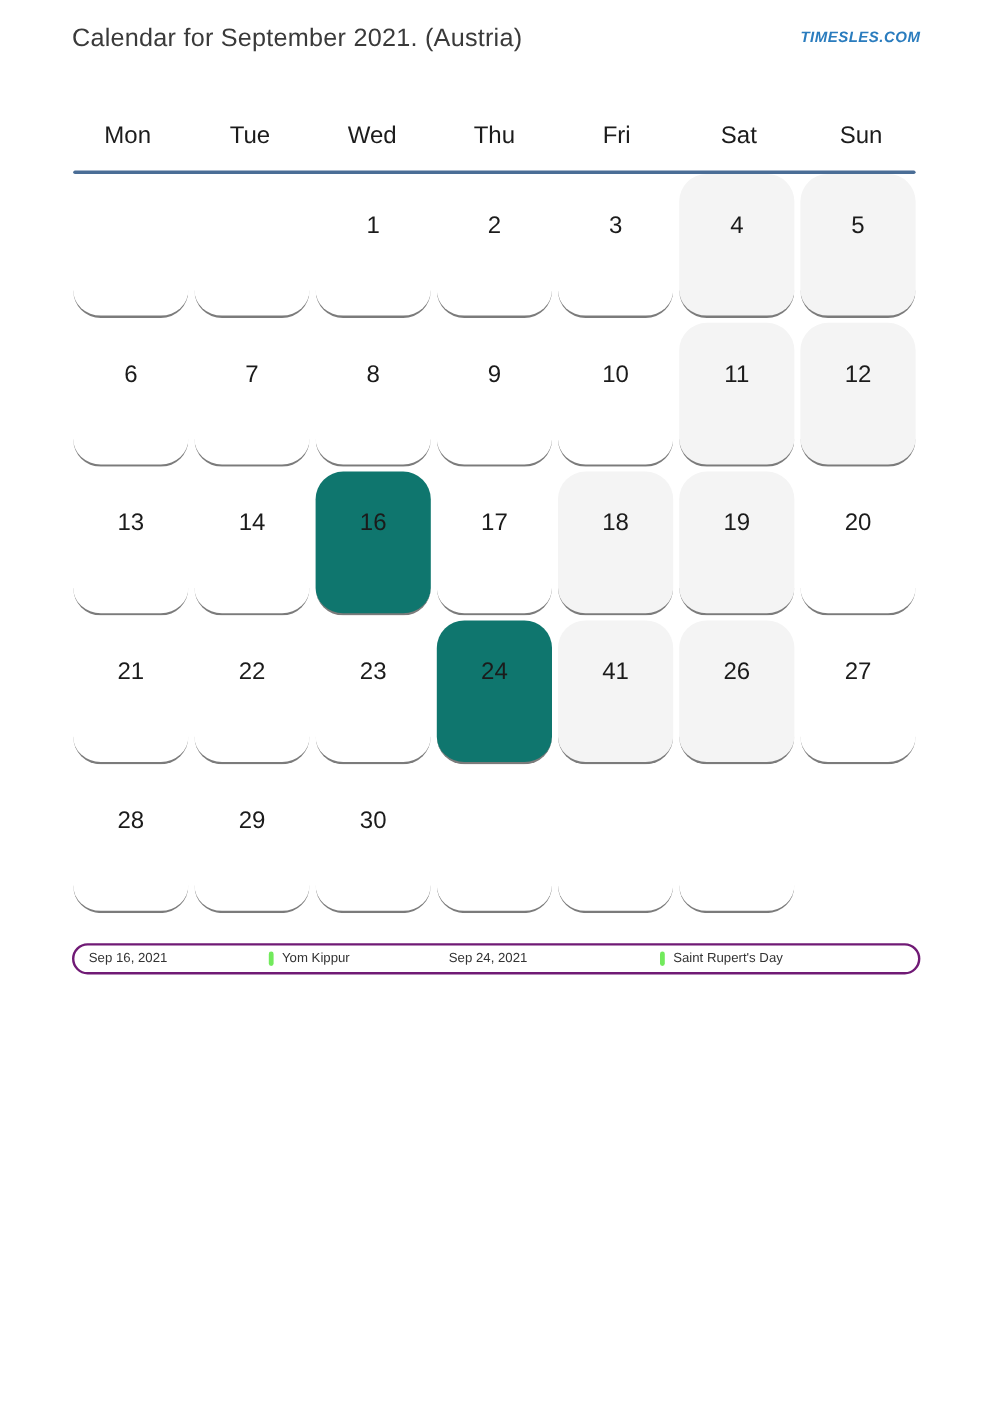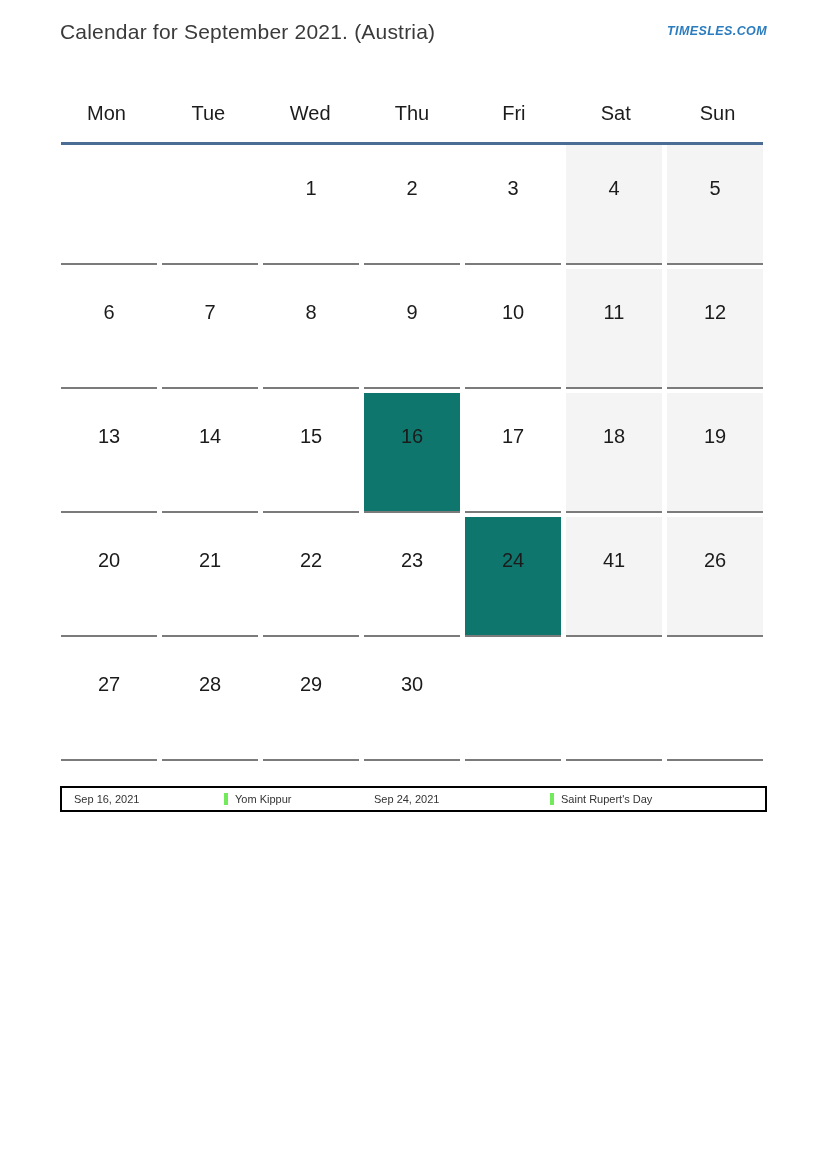--- a/index.html
+++ b/index.html
@@ -1,15 +1,15 @@
 <!DOCTYPE html>
 <html><head>
 <meta charset="utf-8">
 <style>
-  * { margin:0; padding:0; box-sizing:border-box; }
+  * { margin:0; padding:0; box-sizing:border-box;border-radius:23px; }
   html,body { background:#ffffff; }
   body {
     width:827px; height:1169px;
     font-family:"Liberation Sans", sans-serif;
     position:relative;
     color:#1b1b1b;
   }
   .page { position:absolute; inset:0; background:#fff; }
 
   
@@ -44,21 +44,21 @@
     display:flex; justify-content:center; align-items:flex-start;
     padding-top:32px;
     font-size:20px; color:#1b1b1b;
   }
   .cell.weekend  { background:#f4f4f4; }
   .cell.highlight{ background:#0f766e; }
 
   
   .legend {
     position:absolute; left:60px; top:786px; width:707px; height:26px;
-    border:2px solid #000000; background:#fff;
+    border:2px solid #701a75; background:#fff;
     display:flex; align-items:center;
     font-size:11px; color:#333333;
   }
   .legend .l-date-1 { margin-left:12px; width:150px; }
   .legend .l-holiday-1 { width:139px; }
   .legend .l-date-2 { width:176px; }
   .legend .marker {
     display:inline-block; width:4px; height:12px;
     background:#72ea5c; margin-right:7px; flex:0 0 auto;
   }
@@ -94,21 +94,20 @@
         <div class="cell weekend">5</div>
         <div class="cell">6</div>
         <div class="cell">7</div>
         <div class="cell">8</div>
         <div class="cell">9</div>
         <div class="cell">10</div>
         <div class="cell weekend">11</div>
         <div class="cell weekend">12</div>
         <div class="cell">13</div>
         <div class="cell">14</div>
-        <div class="cell">15</div>
         <div class="cell highlight">16</div>
         <div class="cell">17</div>
         <div class="cell weekend">18</div>
         <div class="cell weekend">19</div>
         <div class="cell">20</div>
         <div class="cell">21</div>
         <div class="cell">22</div>
         <div class="cell">23</div>
         <div class="cell highlight">24</div>
         <div class="cell weekend">41</div>

